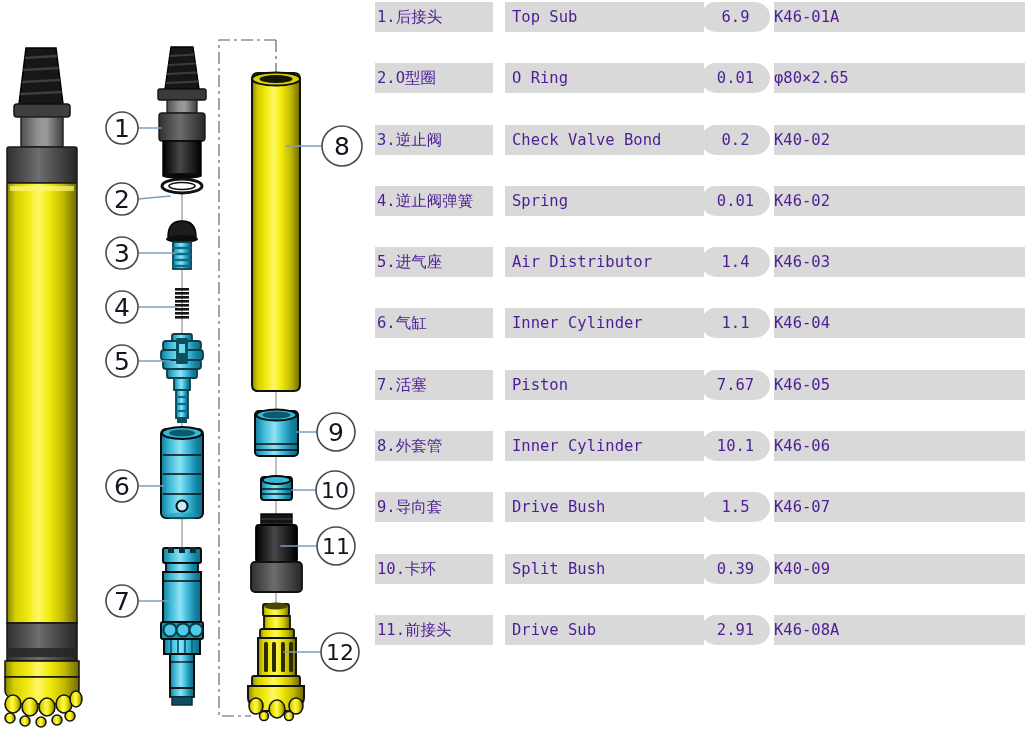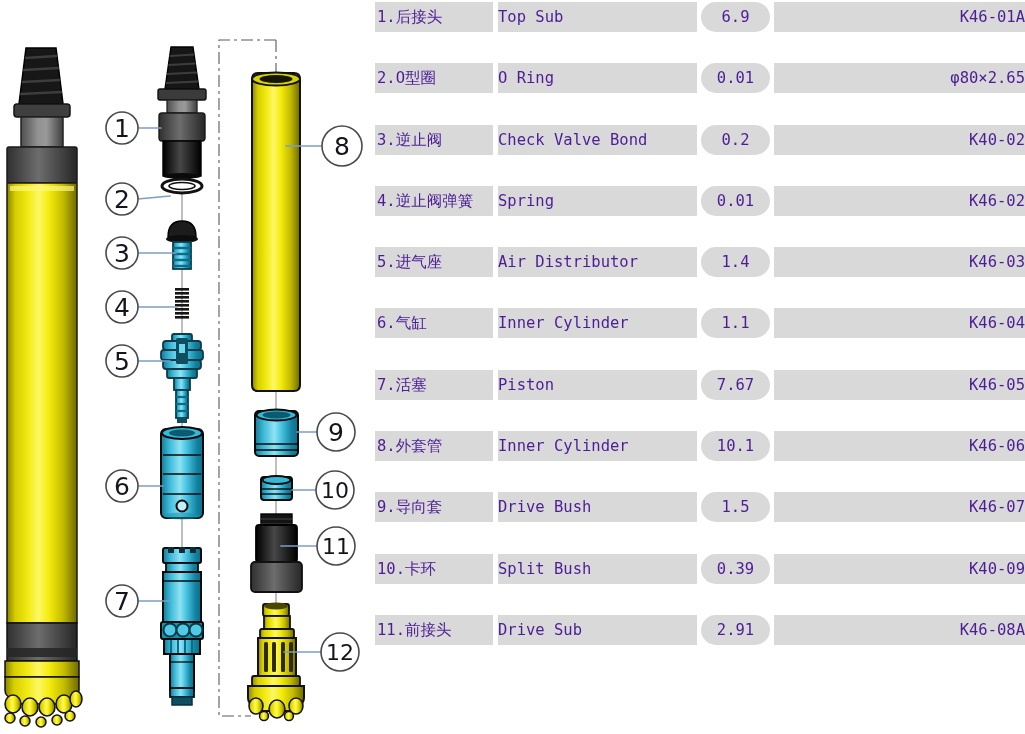--- a/index.html
+++ b/index.html
@@ -4,23 +4,23 @@
 <style>
   html,body{margin:0;padding:0;background:#ffffff;}
   .page{position:relative;width:1025px;height:734px;background:#fff;overflow:hidden;
         font-family:"DejaVu Sans Mono","Liberation Mono",monospace;}
   .diagram{position:absolute;left:0;top:0;width:375px;height:734px;}
   .ptable{position:absolute;left:375px;top:0;width:650px;height:734px;}
   .prow{position:absolute;left:0;width:650px;height:30px;}
   .cell{position:absolute;top:0;height:30px;background:#d9d9d9;color:#4c1d95;
         font-size:15.5px;line-height:30px;white-space:nowrap;overflow:hidden;}
   .c1{left:0;width:118px;padding-left:2px;box-sizing:border-box;}
-  .c2{left:123px;width:199px;box-sizing:border-box;}
+  .c2{left:130px;width:199px;padding-left:7px;box-sizing:border-box;}
   .c3{left:326px;width:69px;text-align:center;border-radius:15px;}
-  .c4{left:399px;width:251px;text-align:right;}
+  .c4{left:399px;width:251px;text-align:left;}
   .callout-num{font-family:"DejaVu Sans","Liberation Sans",sans-serif;fill:#14141f;}
 </style>
 </head>
 <body>
 
 <div class="page">
 
   <svg class="diagram" viewBox="0 0 375 734" xmlns="http://www.w3.org/2000/svg">
     <defs>
       <linearGradient id="yellowH" x1="0" y1="0" x2="1" y2="0">

